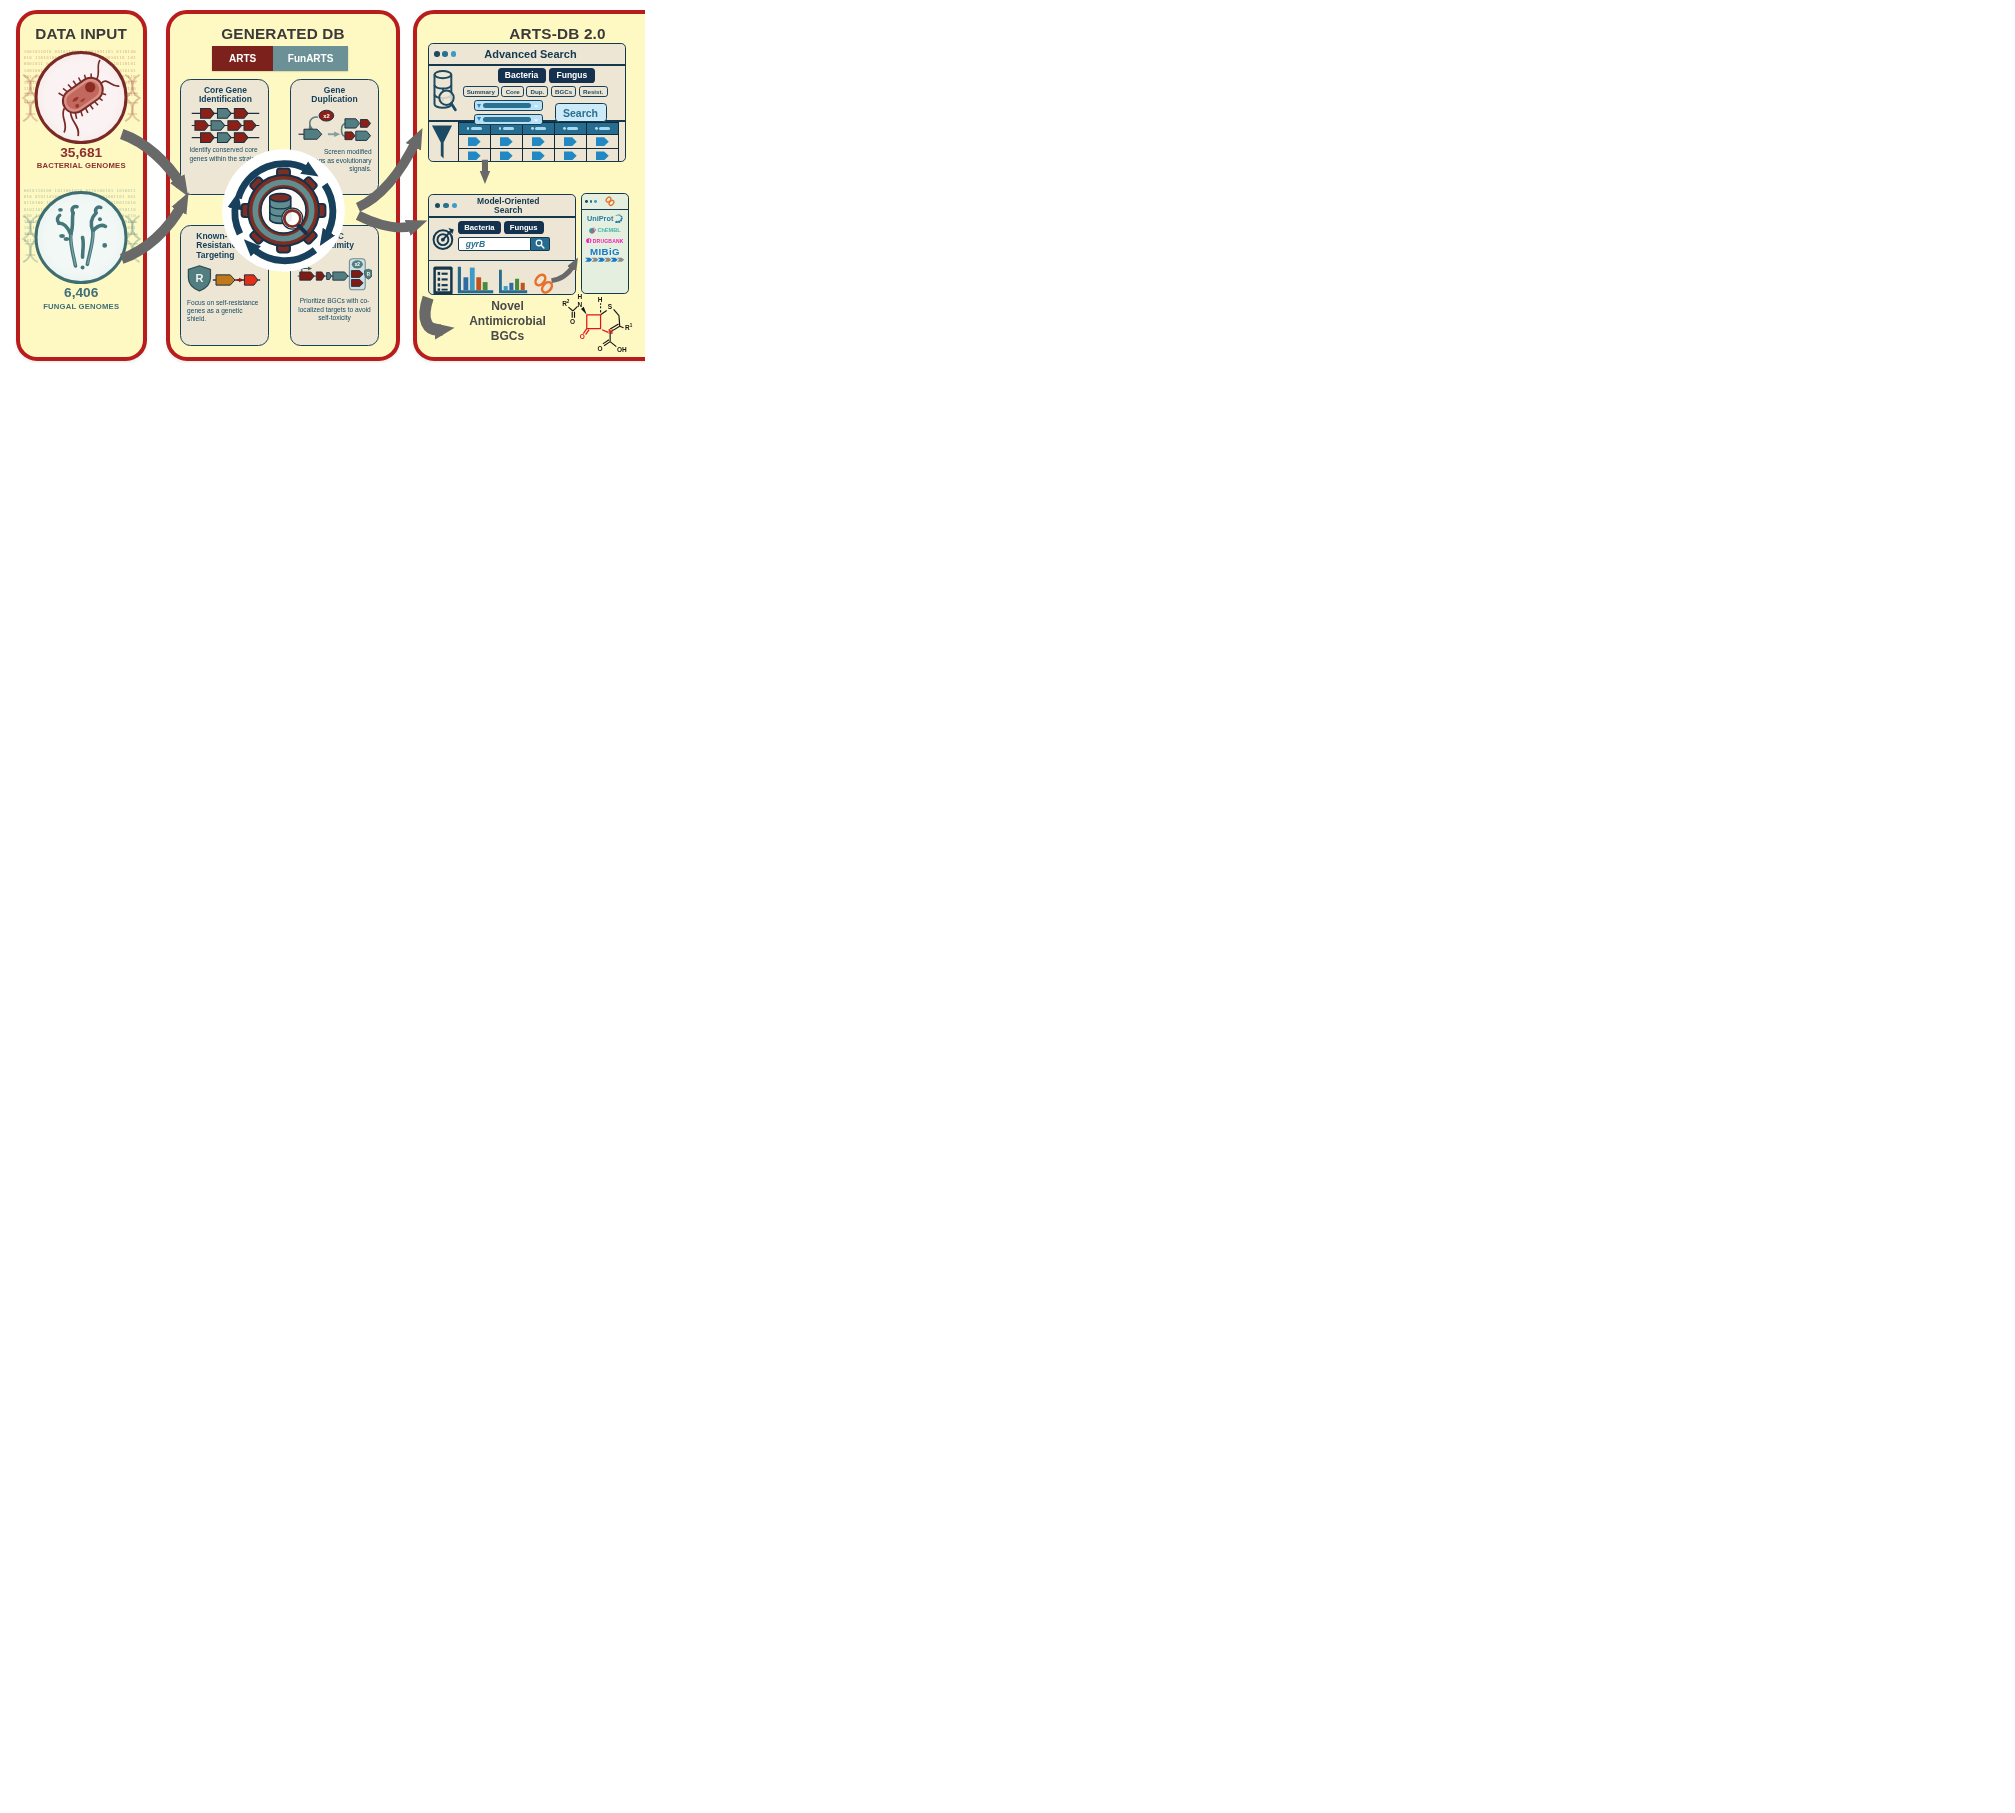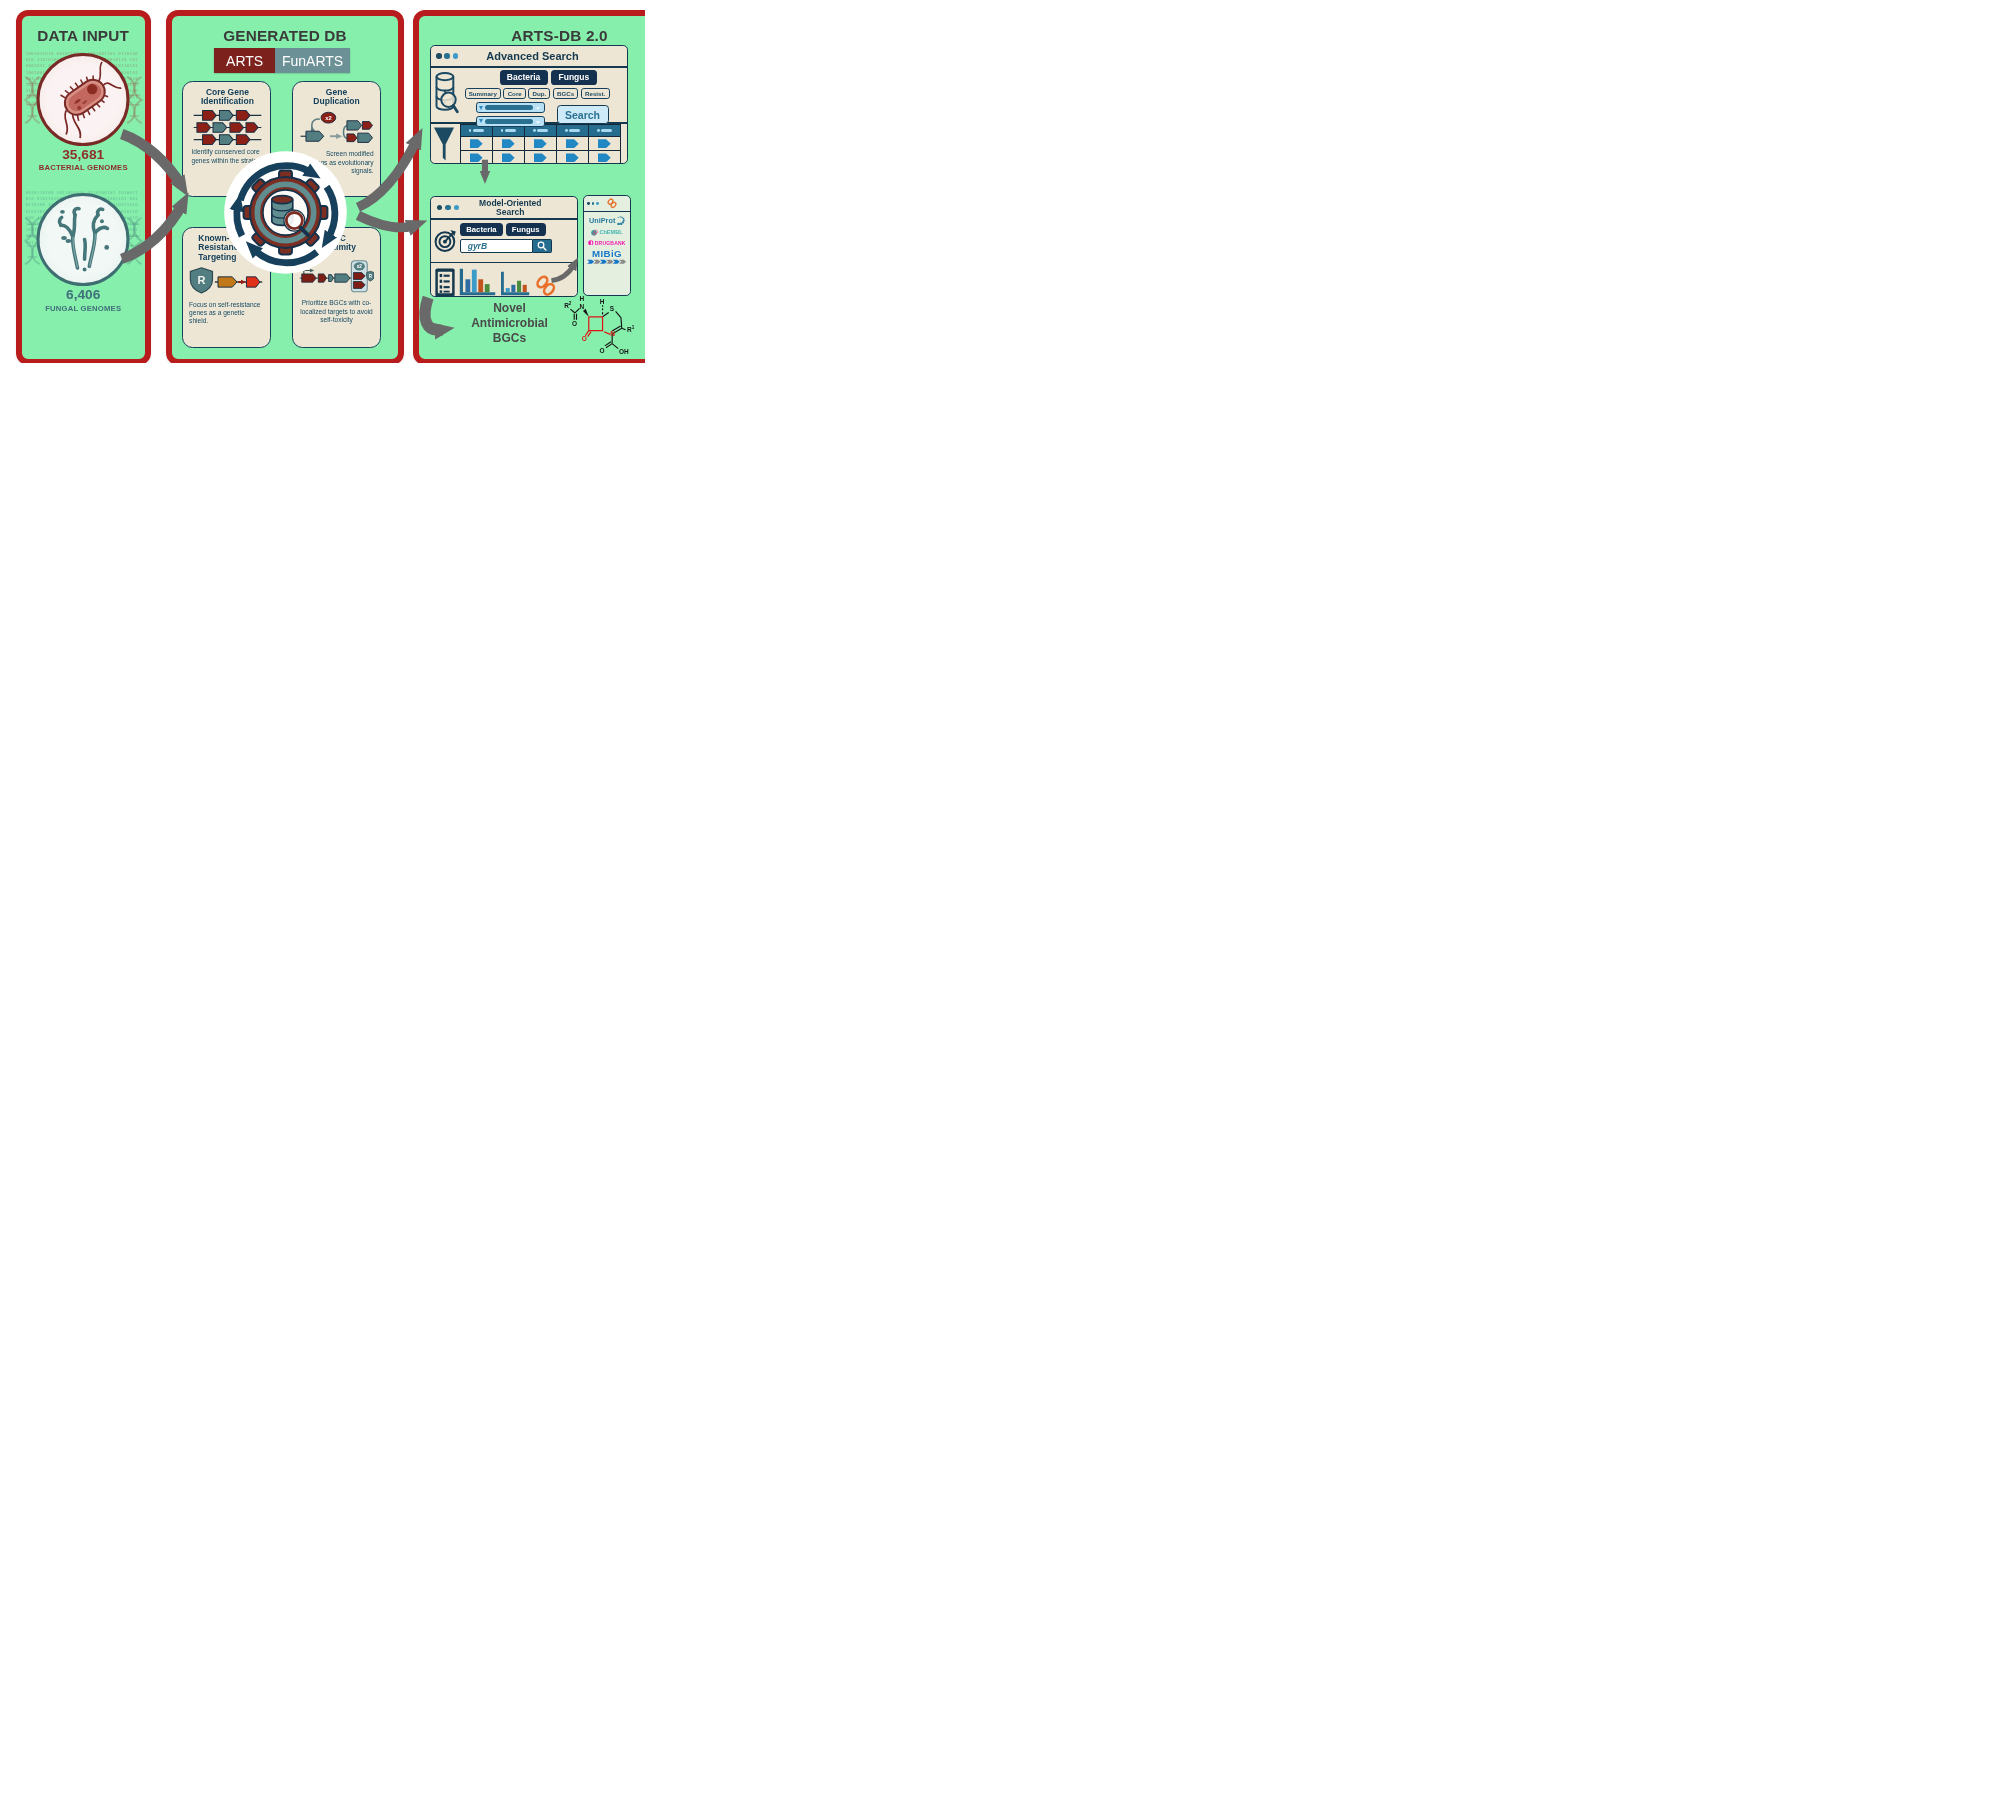--- a/index.html
+++ b/index.html
@@ -1,34 +1,34 @@
 <!DOCTYPE html>
 <html style="font-size:6.4px"><head>
 <meta charset="utf-8">
 <style>
   html,body{margin:0;padding:0;background:#ffffff;font-family:"Liberation Sans",sans-serif;}
   .canvas{position:relative;width:645px;height:363px;background:#fff;overflow:hidden;}
-  .panel{position:absolute;background:#86efac;border:6px solid #b91c1c;border-radius:12px;box-shadow:0 1.2px 3.2px rgba(0,0,0,.07);}
+  .panel{position:absolute;background:#fef9c3;border:4px solid #b91c1c;border-radius:21px;box-shadow:0 1.2px 3.2px rgba(0,0,0,.07);}
   .panel-title{font-size:15.3px;font-weight:800;color:#3a3a3a;text-align:center;margin:10.5px 0 0 0;letter-spacing:0.2px;}
   
   #p-left{left:15.7px;top:10px;width:123px;height:343px;}
   .org-binary{position:absolute;left:4px;right:4px;font-family:"DejaVu Sans Mono",monospace;font-size:4px;line-height:1.55;letter-spacing:0.4px;word-break:break-all;overflow:hidden;height:93px;}
   .bin-red{color:rgba(150,58,48,.38);}
   .bin-teal{color:rgba(58,108,112,.38);}
   .org-circle{position:absolute;left:50%;transform:translateX(-50%);width:87px;height:87px;border-radius:50%;display:flex;align-items:center;justify-content:center;}
   .circ-bact{border:3.2px solid #7a2a26;background:radial-gradient(circle,#fbf3f3 55%,#f3e2e2);}
   .circ-fung{border:3.2px solid #3f6e72;background:radial-gradient(circle,#f2f8f6 55%,#e1efec);}
   .org-count{position:absolute;left:0;right:0;text-align:center;font-size:13.7px;font-weight:800;}
   .org-label{position:absolute;left:0;right:0;text-align:center;font-size:7.7px;font-weight:800;letter-spacing:0.2px;}
   .red-t{color:#8e2f2c;} .teal-t{color:#41707b;}
   .helix{position:absolute;opacity:.55;}
   
   #p-mid{left:166px;top:10px;width:226px;height:343px;}
   .tool-bar{position:absolute;left:42px;top:32px;width:136px;height:25px;display:flex;box-shadow:0 0.8px 1.6px rgba(0,0,0,.25);}
-  .tool-half{display:flex;align-items:center;justify-content:center;color:#fff;font-size:14px;font-weight:400;}
+  .tool-half{display:flex;align-items:center;justify-content:center;color:#fff;font-size:10px;font-weight:700;}
   .arts{background:#7d211c;flex:0 0 45%;}
   .funarts{background:#6b9095;flex:1;}
   .mbox{position:absolute;background:#ede6d4;border:1.4px solid #17405c;border-radius:10.5px;padding:4.8px 5.6px;box-sizing:border-box;}
   .mbox h3{font-size:8.5px;font-weight:800;color:#15405c;line-height:1.12;margin:0.8px auto 2.4px auto;text-align:center;}
   .mbox .desc{font-size:6.6px;color:#174a63;line-height:1.24;margin:2.4px 0.8px 0 0.8px;}
   #box-core{left:9.7px;top:65px;width:89px;height:116px;padding-left:8px;}
   #box-dup{left:120px;top:65px;width:89px;height:116px;}
   #box-res{left:9.7px;top:211px;width:89px;height:121px;}
   #box-bgc{left:120px;top:211px;width:89px;height:121px;}
   .icon-row{display:flex;justify-content:center;margin-top:2.4px;}

